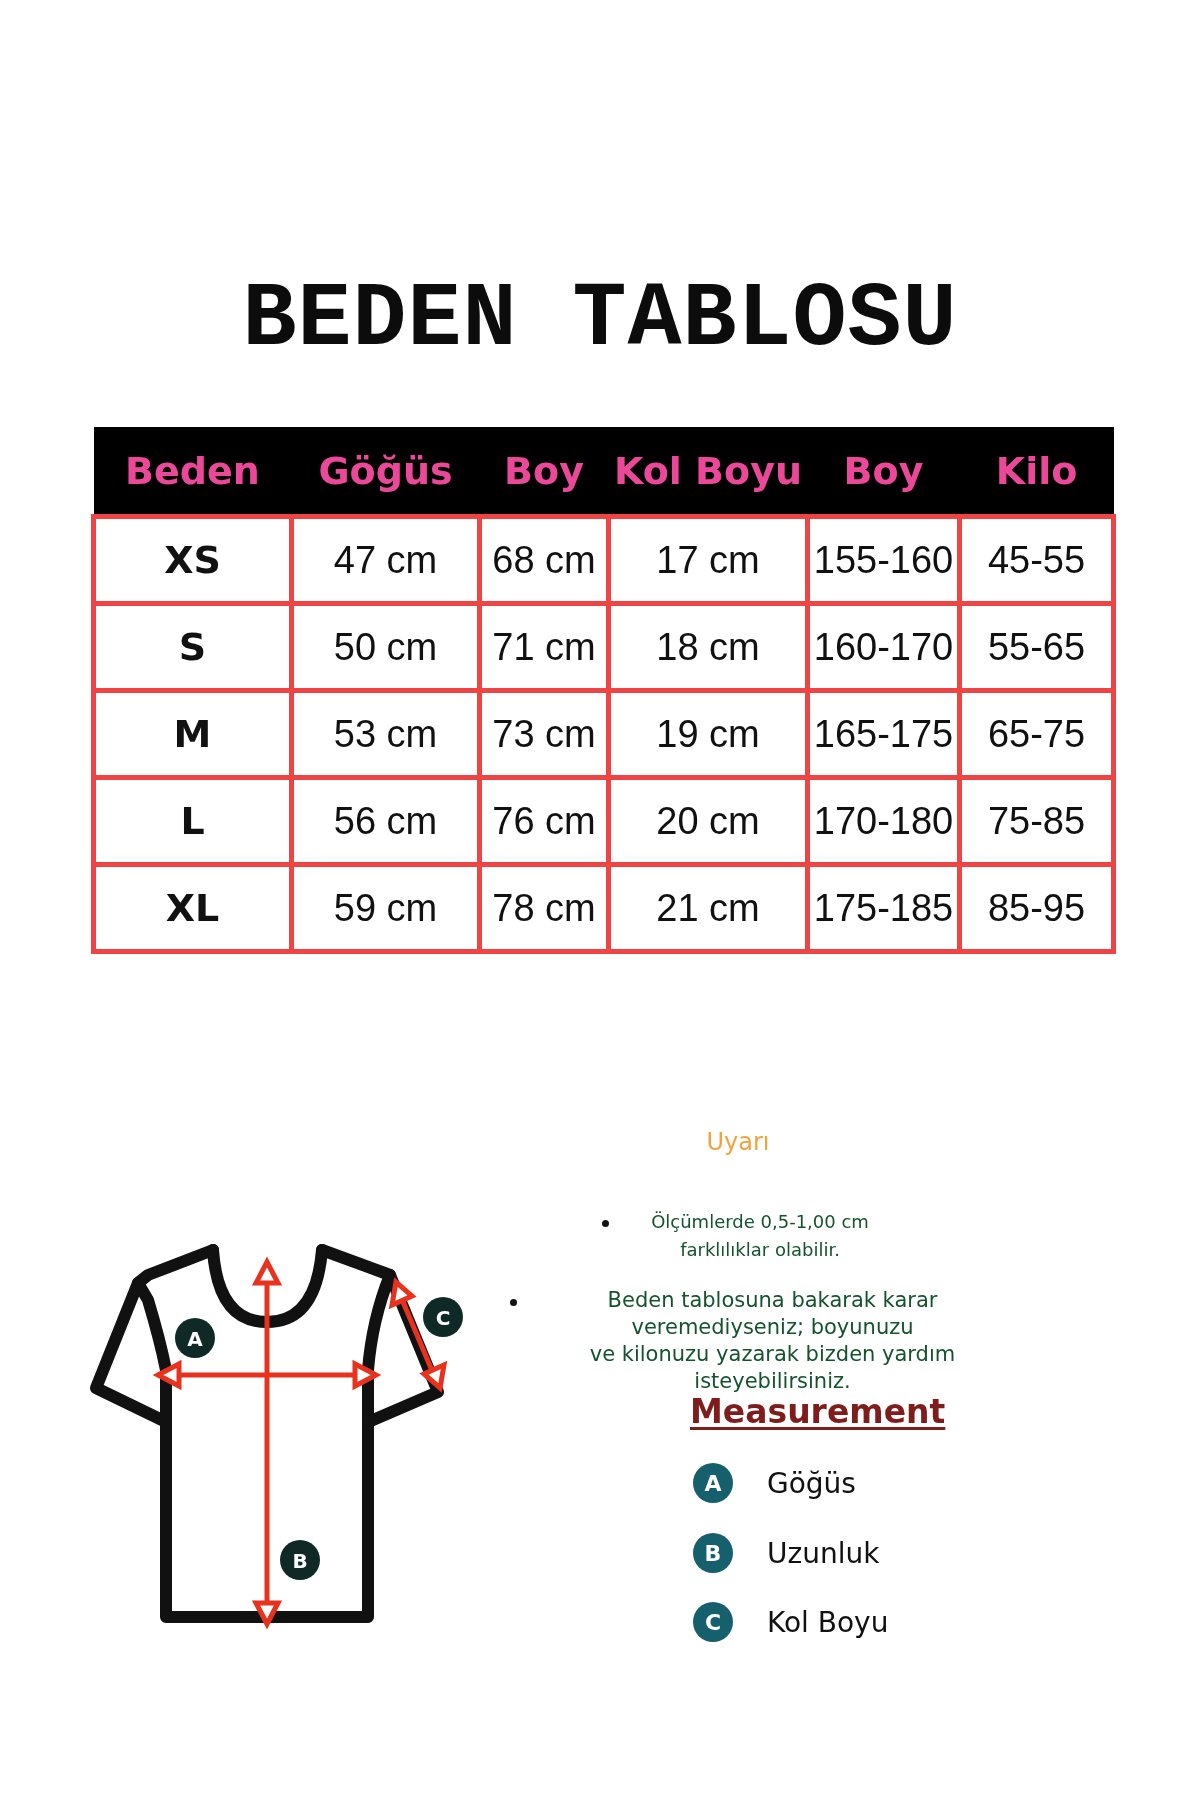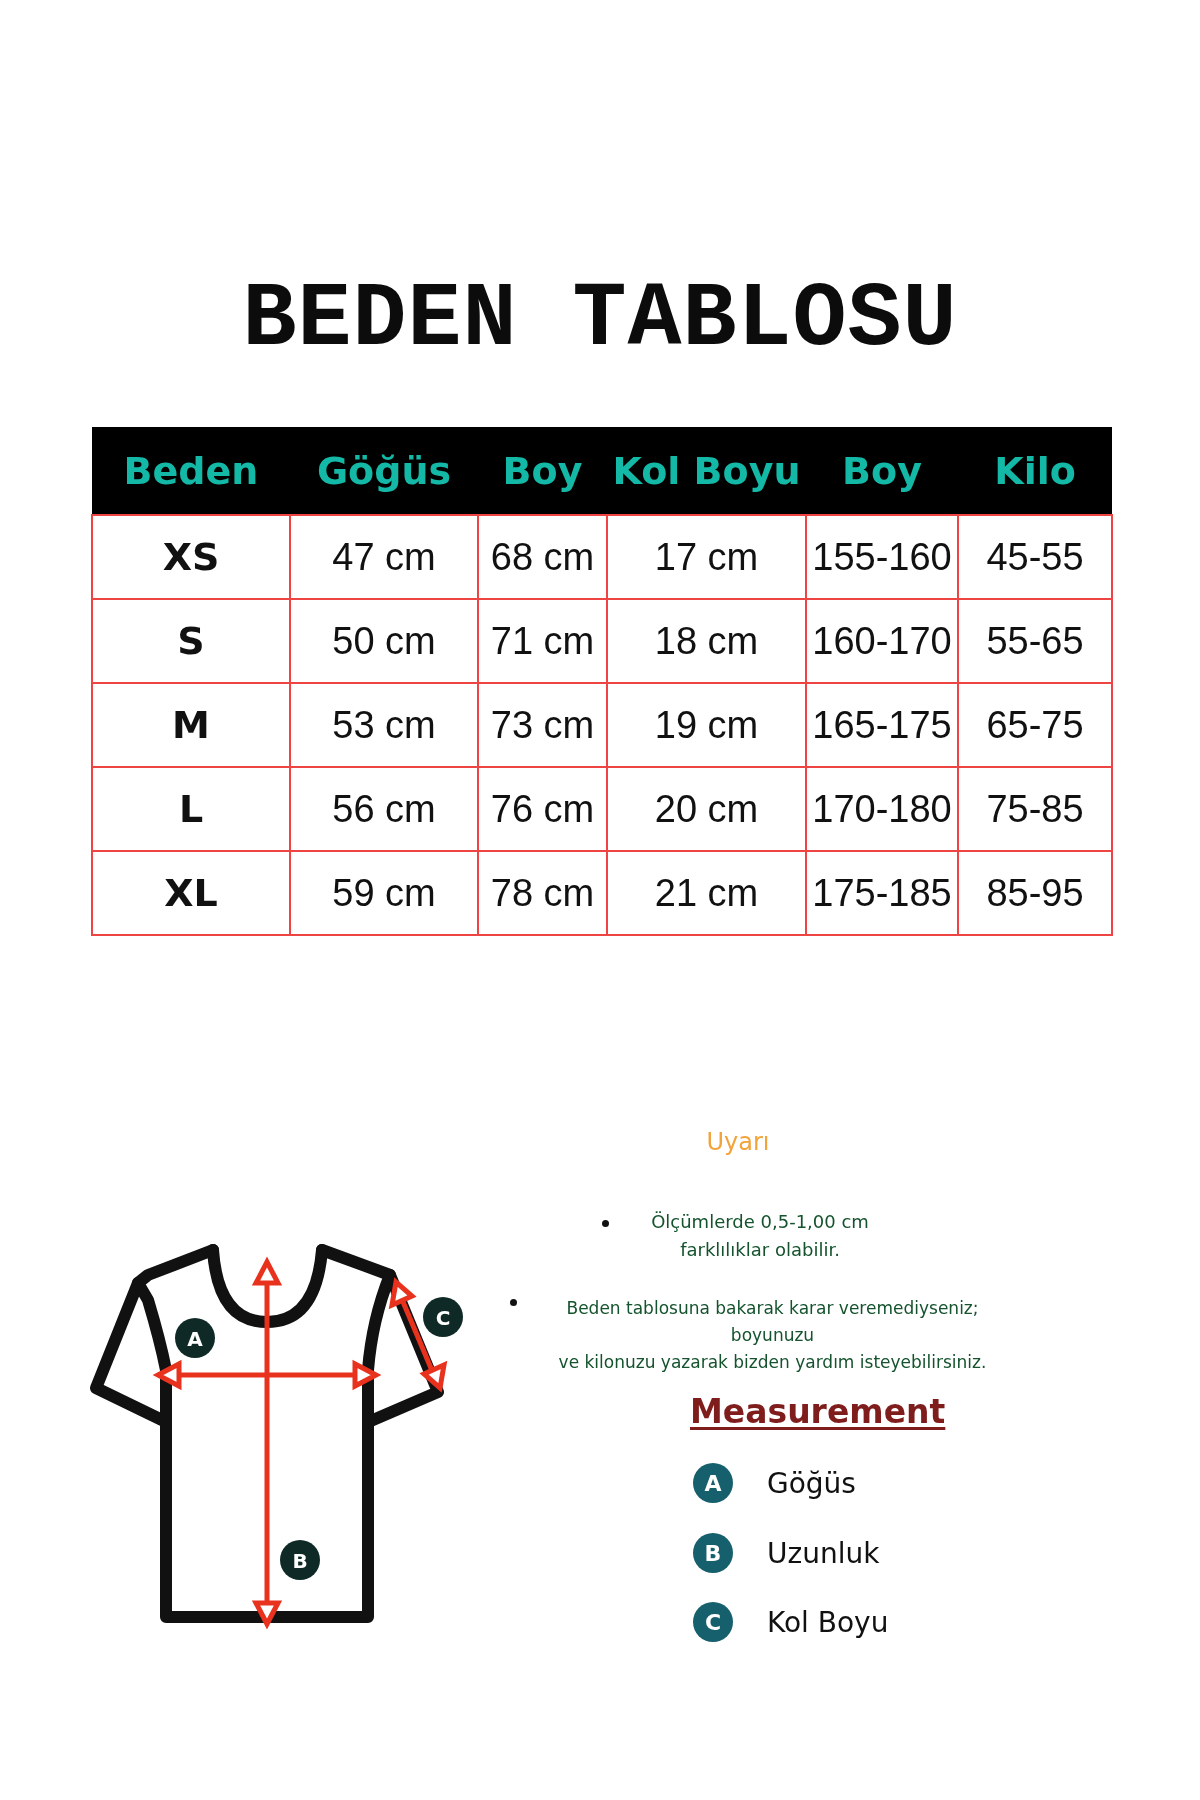--- a/index.html
+++ b/index.html
@@ -1,20 +1,20 @@
 <!DOCTYPE html>
 <html><head>
 <meta charset="utf-8">
 <style>
   html, body { margin:0; padding:0; background:#ffffff; }
   body { width:1200px; height:1800px; position:relative; overflow:hidden; font-family:"DejaVu Sans", sans-serif; color:#111; }
   .title { position:absolute; left:0; width:1200px; top:270px; text-align:center; font-family:Liberation Mono, monospace; font-weight:bold; font-size:90px; letter-spacing:1px; color:#0c0c0c; line-height:100px; }
   table.size { position:absolute; left:91px; top:427px; width:1020px; border-collapse:collapse; table-layout:fixed; }
-  table.size th { background:#000; color:#14b8a6; height:79px; font-family:"DejaVu Sans", sans-serif; font-weight:bold; font-size:38px; text-align:center; padding:4px; }
-  table.size td { height:82px; border:2px solid #ef4444; text-align:center; font-family:"Liberation Sans", sans-serif; font-size:38px; padding:0; color:#111; }
+  table.size th { background:#000; color:#ec4899; height:79px; font-family:"DejaVu Sans", sans-serif; font-weight:bold; font-size:38px; text-align:center; padding:4px; }
+  table.size td { height:82px; border:5px solid #ef4444; text-align:center; font-family:"Liberation Sans", sans-serif; font-size:38px; padding:0; color:#111; }
   table.size td.sz { font-family:"DejaVu Sans", sans-serif; font-weight:bold; font-size:38px; }
   .warn-title { position:absolute; left:688px; top:1128px; width:100px; text-align:center; color:#f2a33a; font-size:24px; font-family:"DejaVu Sans", sans-serif; }
   .b-dot { position:absolute; width:7px; height:7px; border-radius:50%; background:#111; }
   .note { position:absolute; text-align:center; font-family:"DejaVu Sans", sans-serif; font-size:18px; line-height:28px; color:#14532d; }
   .meas-title { position:absolute; left:690px; top:1392px; color:#7f1d1d; font-family:"DejaVu Sans", sans-serif; font-size:33px; font-weight:bold; text-decoration:underline; text-decoration-thickness:3px; text-underline-offset:4px; }
   .legend-row { position:absolute; left:693px; height:40px; display:flex; align-items:center; }
   .legend-circle { width:40px; height:40px; border-radius:50%; background:#165f6c; color:#fff; font-weight:bold; font-size:22px; display:flex; align-items:center; justify-content:center; font-family:"DejaVu Sans", sans-serif; }
   .legend-label { margin-left:34px; font-size:28px; font-family:"DejaVu Sans", sans-serif; color:#111; }
   svg.shirt { position:absolute; left:0; top:0; }
 </style>
@@ -88,21 +88,21 @@
 
 <div class="warn-title">Uyarı</div>
 
 <div class="b-dot" style="left:602px; top:1220px;"></div>
 <div class="note" style="left:620px; top:1208px; width:280px;">
   <div>Ölçümlerde 0,5-1,00 cm</div>
   <div>farklılıklar olabilir.</div>
 </div>
 
 <div class="b-dot" style="left:510px; top:1299px;"></div>
-<div class="note" style="left:535px; top:1287px; width:475px; font-size:17px; line-height:27px;margin-top:8px;">
+<div class="note" style="left:535px; top:1287px; width:475px; font-size:21px; line-height:27px;">
   <div>Beden tablosuna bakarak karar veremediyseniz; boyunuzu</div>
   <div>ve kilonuzu yazarak bizden yardım isteyebilirsiniz.</div>
 </div>
 
 <div class="meas-title">Measurement</div>
 
 <div class="legend-row" style="top:1463px;">
   <div class="legend-circle">A</div>
   <div class="legend-label">Göğüs</div>
 </div>

